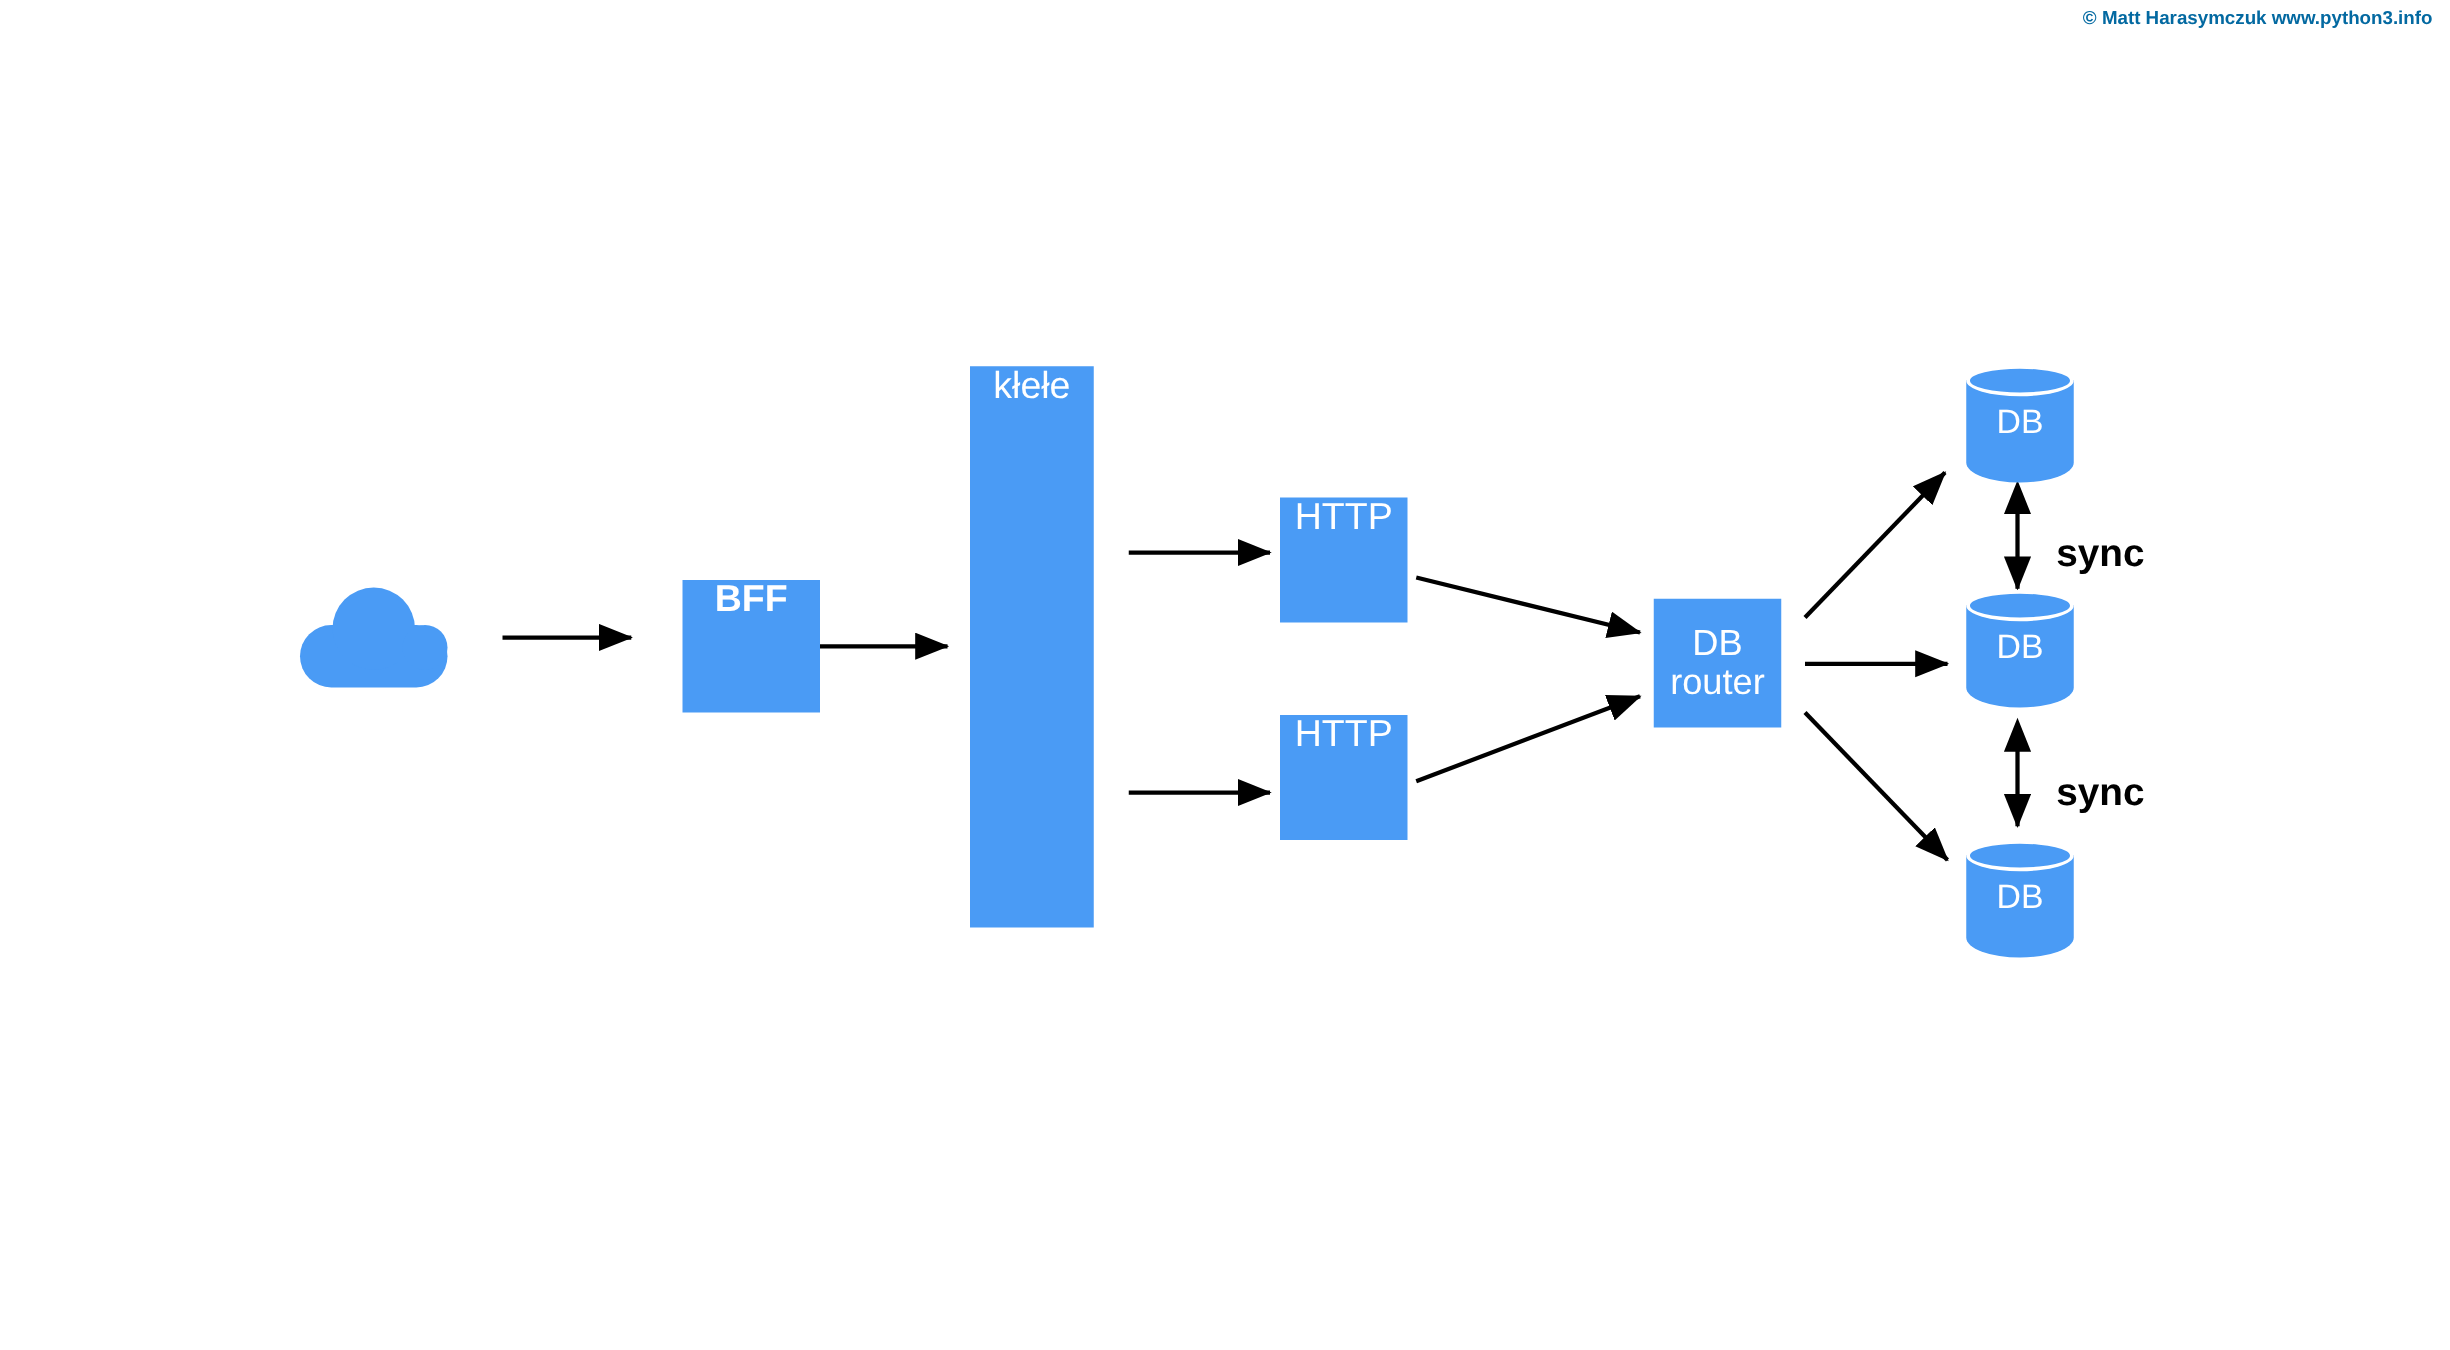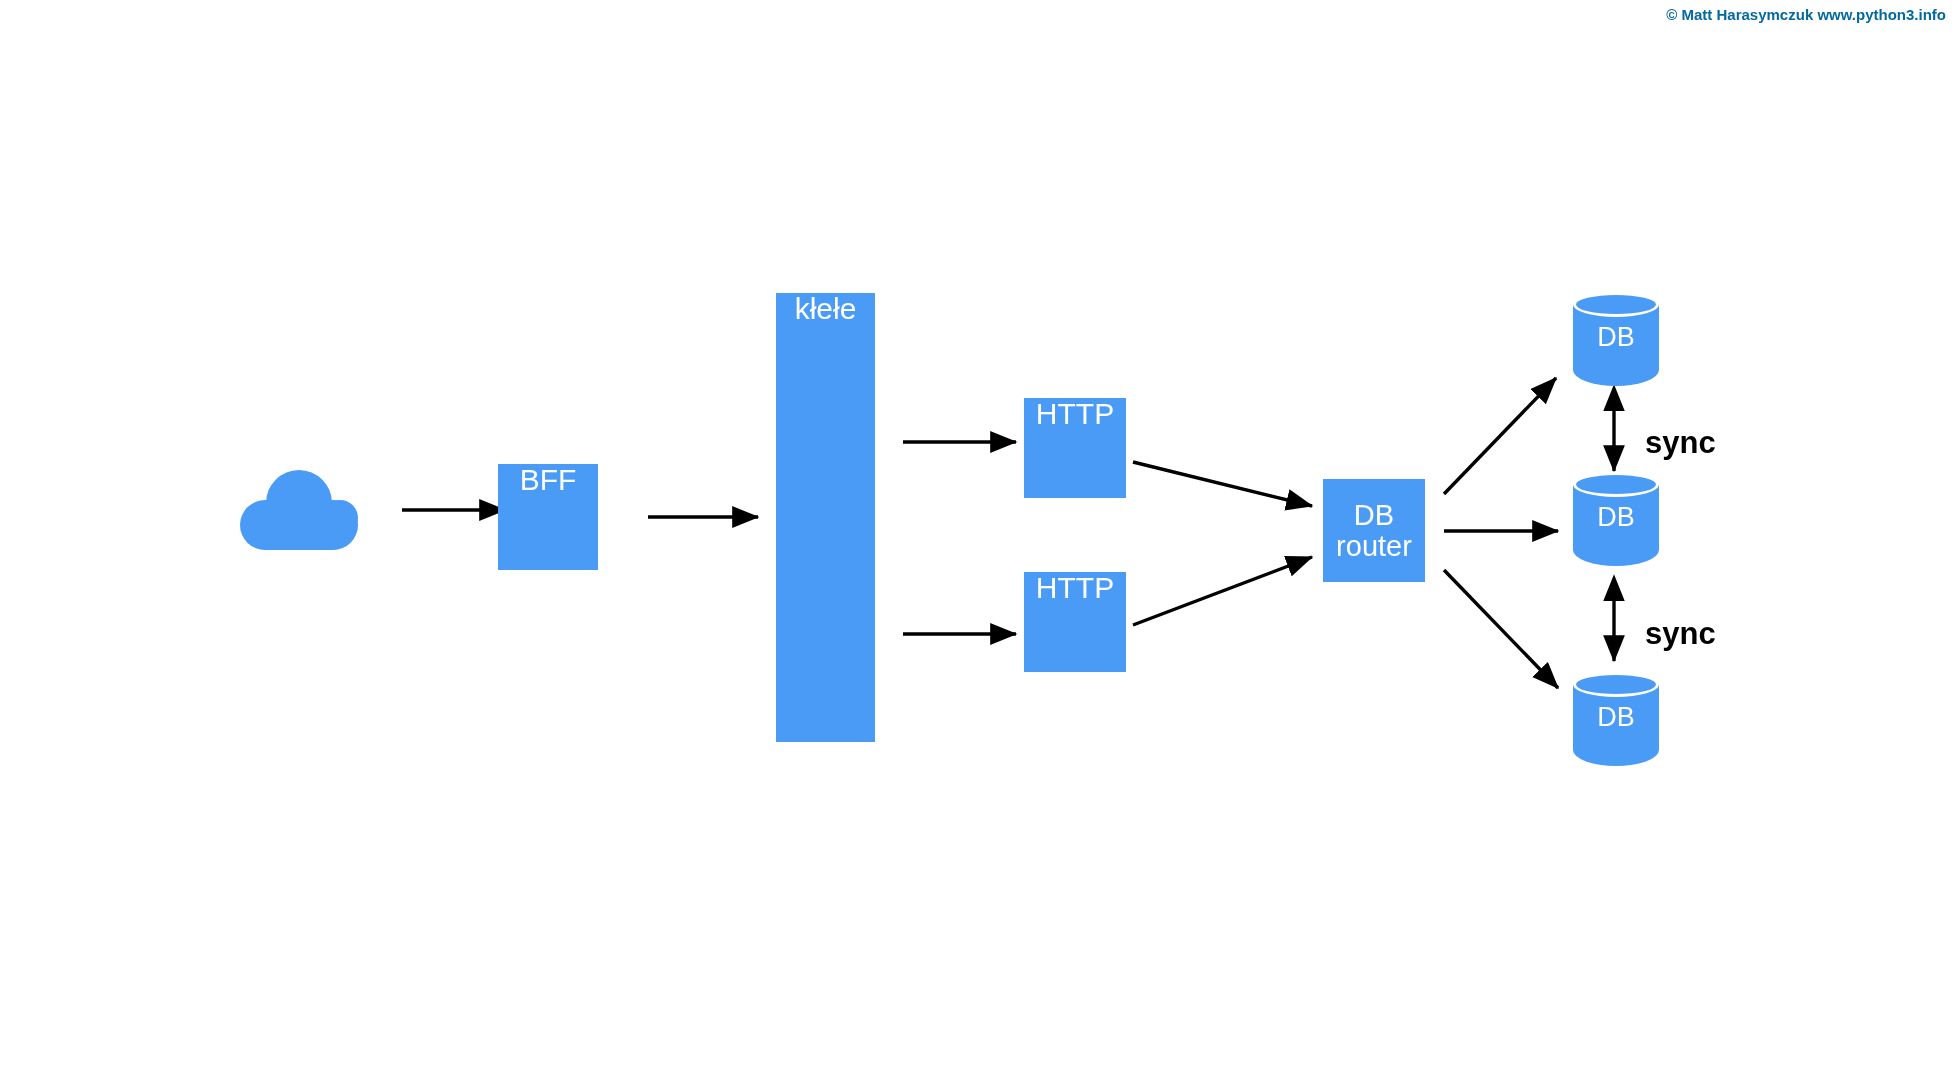--- a/index.html
+++ b/index.html
@@ -171,21 +171,21 @@
 
     <line x1="1614" y1="600" x2="1614" y2="661" stroke="#000000" stroke-width="3.4" marker-end="url(#ah)" marker-start="url(#ah-start)"></line>
   </svg>
 
   <div class="cloud" style="left:240px; top:470px;">
     <div class="c-base" style="background: rgb(74, 155, 245);"></div>
     <div class="c-bump-big" style="background: rgb(74, 155, 245);"></div>
     <div class="c-bump-small" style="background: rgb(74, 155, 245);"></div>
   </div>
 
-  <div class="node-box" style="left: 498px; top: 464px; width: 100px; height: 106px; background: rgb(74, 155, 245);">
+  <div class="node-box" style="left: 546px; top: 464px; width: 110px; height: 106px; background: rgb(74, 155, 245); font-weight: bold;">
     <span>BFF</span>
   </div>
 
   <div class="node-box" style="left: 776px; top: 293px; width: 99px; height: 449px; background: rgb(74, 155, 245);">
     <span>kłełe</span>
   </div>
 
   <div class="node-box" style="left: 1024px; top: 398px; width: 102px; height: 100px; background: rgb(74, 155, 245);">
     <span>HTTP</span>
   </div>

